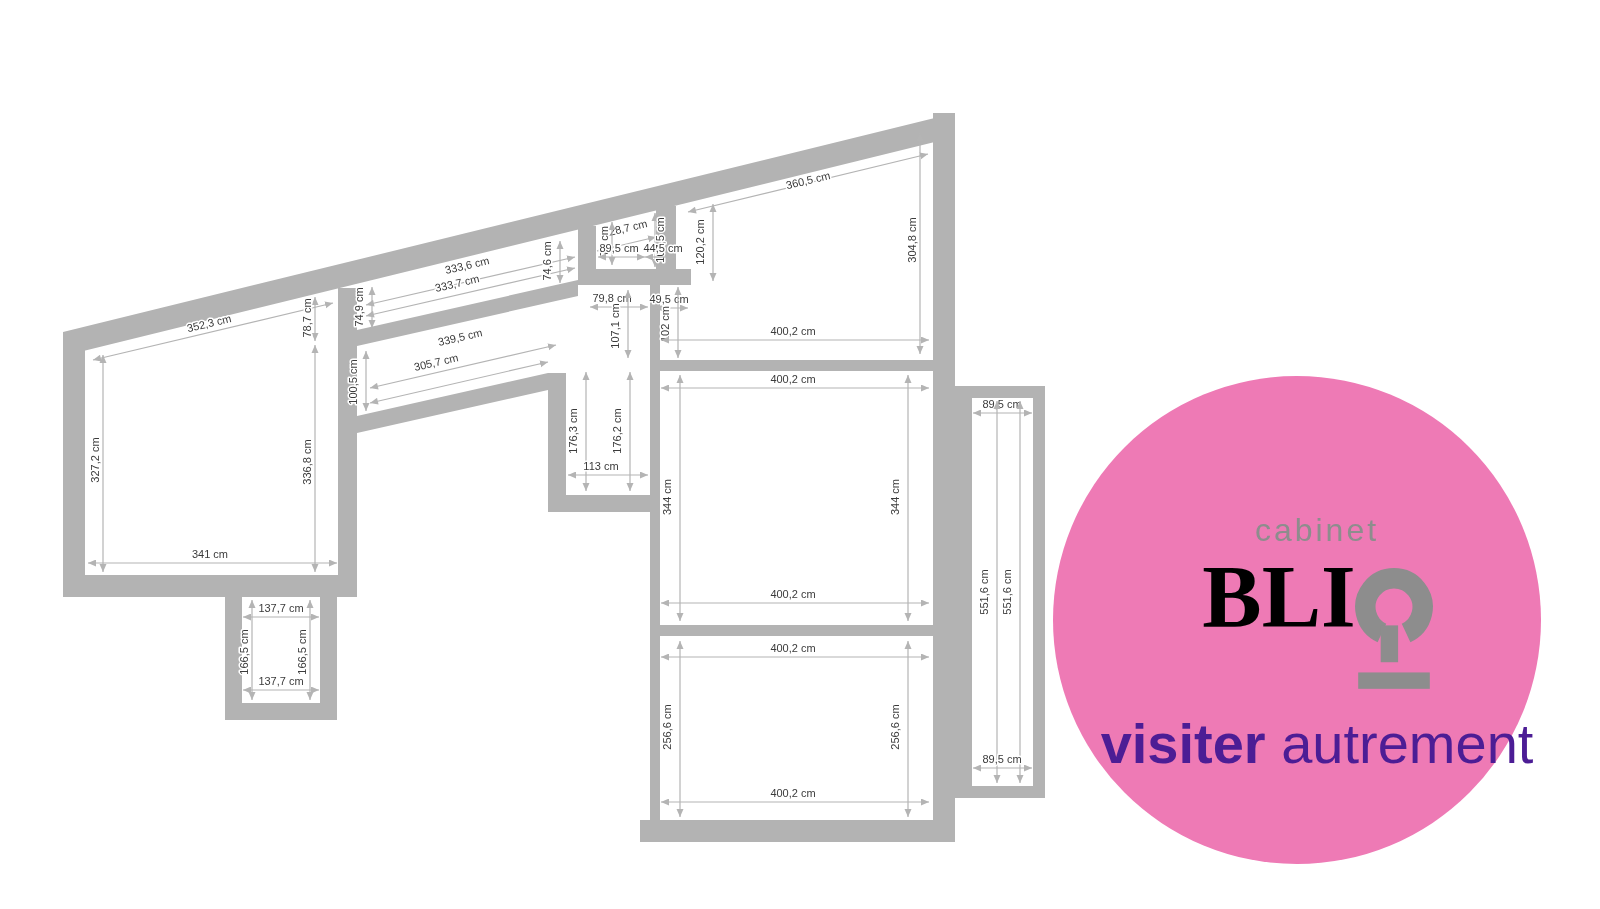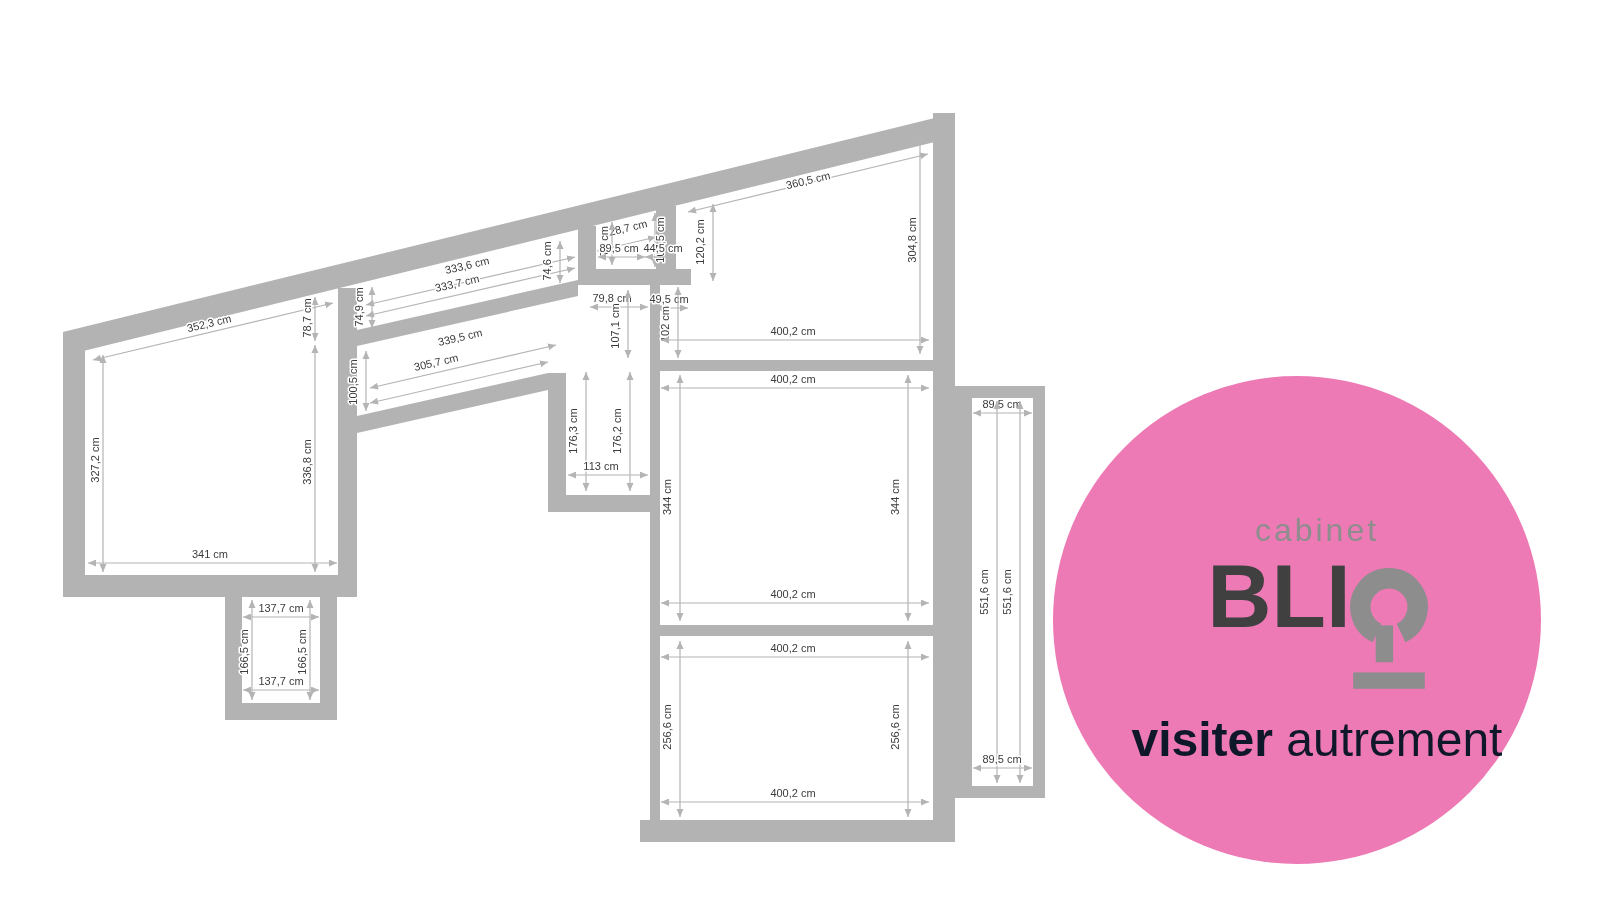--- a/index.html
+++ b/index.html
@@ -14,24 +14,24 @@
   .dim-line{stroke:var(--dim_line);stroke-width:1.2;}
   .dim-text{fill:var(--dim_text);font-family:"Liberation Sans",sans-serif;
             font-size:11px;text-anchor:middle;paint-order:stroke;
             stroke:#ffffff;stroke-width:3px;stroke-linejoin:round;}
   .logo{position:absolute;left:1053px;top:376px;width:488px;height:488px;
         border-radius:50%;background:var(--pink);text-align:center;
         box-sizing:border-box;padding:138px 0 0 40px;}
   .cabinet{color:var(--logo_gray);font-size:32px;letter-spacing:3px;line-height:1;}
   .brand{display:flex;align-items:flex-start;justify-content:center;
          margin-top:6px;height:140px;}
-  .brand span{color:#404040;font-size:89px;font-weight:bold;line-height:1;
-              letter-spacing:0px;}
+  .brand span{color:#000000;font-size:89px;font-weight:bold;line-height:1;
+              letter-spacing:0px;font-family:Liberation Serif, serif;}
   .qsvg{margin:12px -3px 0 -3px;display:block;}
-  .tagline{margin-top:24px;color:#0f172a;font-size:48px;line-height:1;}
+  .tagline{margin-top:24px;color:#4c1d95;font-size:56px;line-height:1;}
   .tagline .tb{font-weight:bold;}
   .tagline .tl{font-weight:normal;}
 </style>
 </head>
 <body>
 
 <svg id="plan" width="1600" height="909" viewBox="0 0 1600 909">
   <defs>
     <marker id="arwE" markerWidth="9" markerHeight="8" refX="8" refY="3.5" orient="auto" markerUnits="userSpaceOnUse">
       <path d="M0,0 L8,3.5 L0,7 Z" fill="#b4b4b4"></path>

